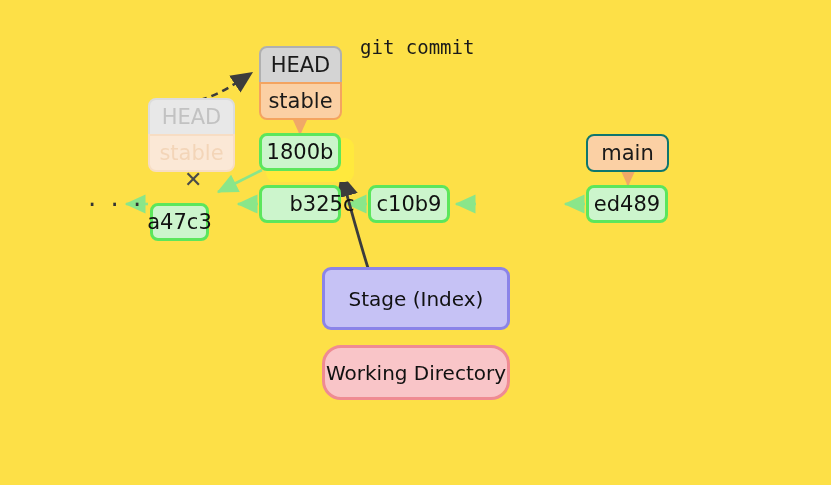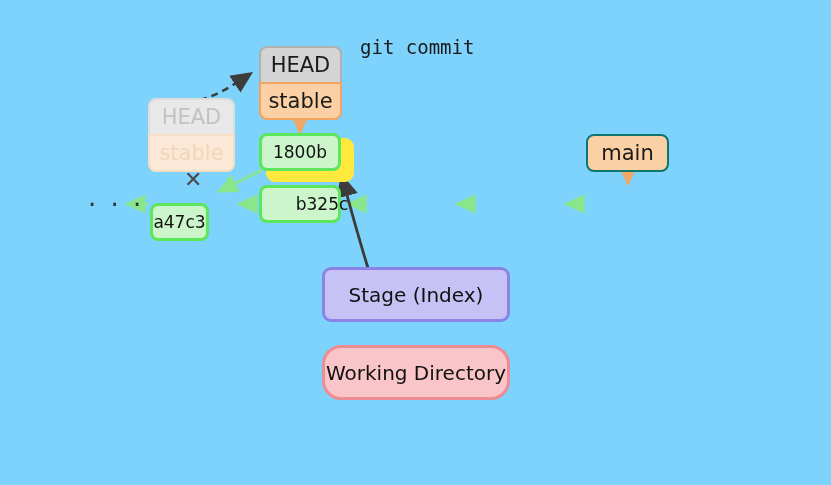--- a/index.html
+++ b/index.html
@@ -4,21 +4,21 @@
 <style>
   html, body {
     margin: 0;
     padding: 0;
     background: #ffffff;
   }
   #canvas {
     position: relative;
     width: 831px;
     height: 485px;
-    background: #7dd3fc;
+    background: #fde047;
     font-family: "DejaVu Sans", sans-serif;
     overflow: hidden;
   }
   svg.layer {
     position: absolute;
     left: 0;
     top: 0;
     width: 831px;
     height: 485px;
     pointer-events: none;
@@ -33,21 +33,21 @@
     line-height: 1;
     white-space: nowrap;
   }
 
   
   .commit {
     background: #ccf5cc;
     border: 3px solid #5ce65c;
     border-radius: 8px;
     color: #111111;
-    font-size: 17px;
+    font-size: 21px;
     height: 38px;
   }
 
   
   .highlight {
     background: #ffe93d;
     border-radius: 9px;
     border: 3px solid #ffe93d;
   }
 
@@ -184,17 +184,19 @@
   <div class="node headbox" style="left:259px; top:46px; width:83px;">HEAD</div>
   <div class="node branchbox" style="left:259px; top:82px; width:83px;">stable</div>
 
   <div class="node branch-solo" style="left:586px; top:134px; width:83px;">main</div>
 
   <div class="highlight" style="position:absolute; left:266px; top:138px; width:82px; height:38px;"></div>
   <div class="node commit" style="left:259px; top:133px; width:82px;">1800b</div>
 
   <div class="node commit" style="left:150px; top:203px; width:59px;">a47c3</div>
   <div class="node commit" style="left:259px; top:185px; width:82px;padding-left:44px;">b325c</div>
-
-  <div class="node stagebox" style="left:322px; top:267px; width:188px; height:55px;">Stage (Index)</div>
+  <div class="node commit" style="left:368px; top:185px; width:82px;">c10b9</div>
+  <div class="node commit" style="left:586px; top:185px; width:82px;">ed489</div>
+
+  <div class="node stagebox" style="left:322px; top:267px; width:188px; height:63px;">Stage (Index)</div>
   <div class="node workbox" style="left:322px; top:345px; width:188px; height:55px;">Working Directory</div>
 
 </div>
 
 </body></html>

